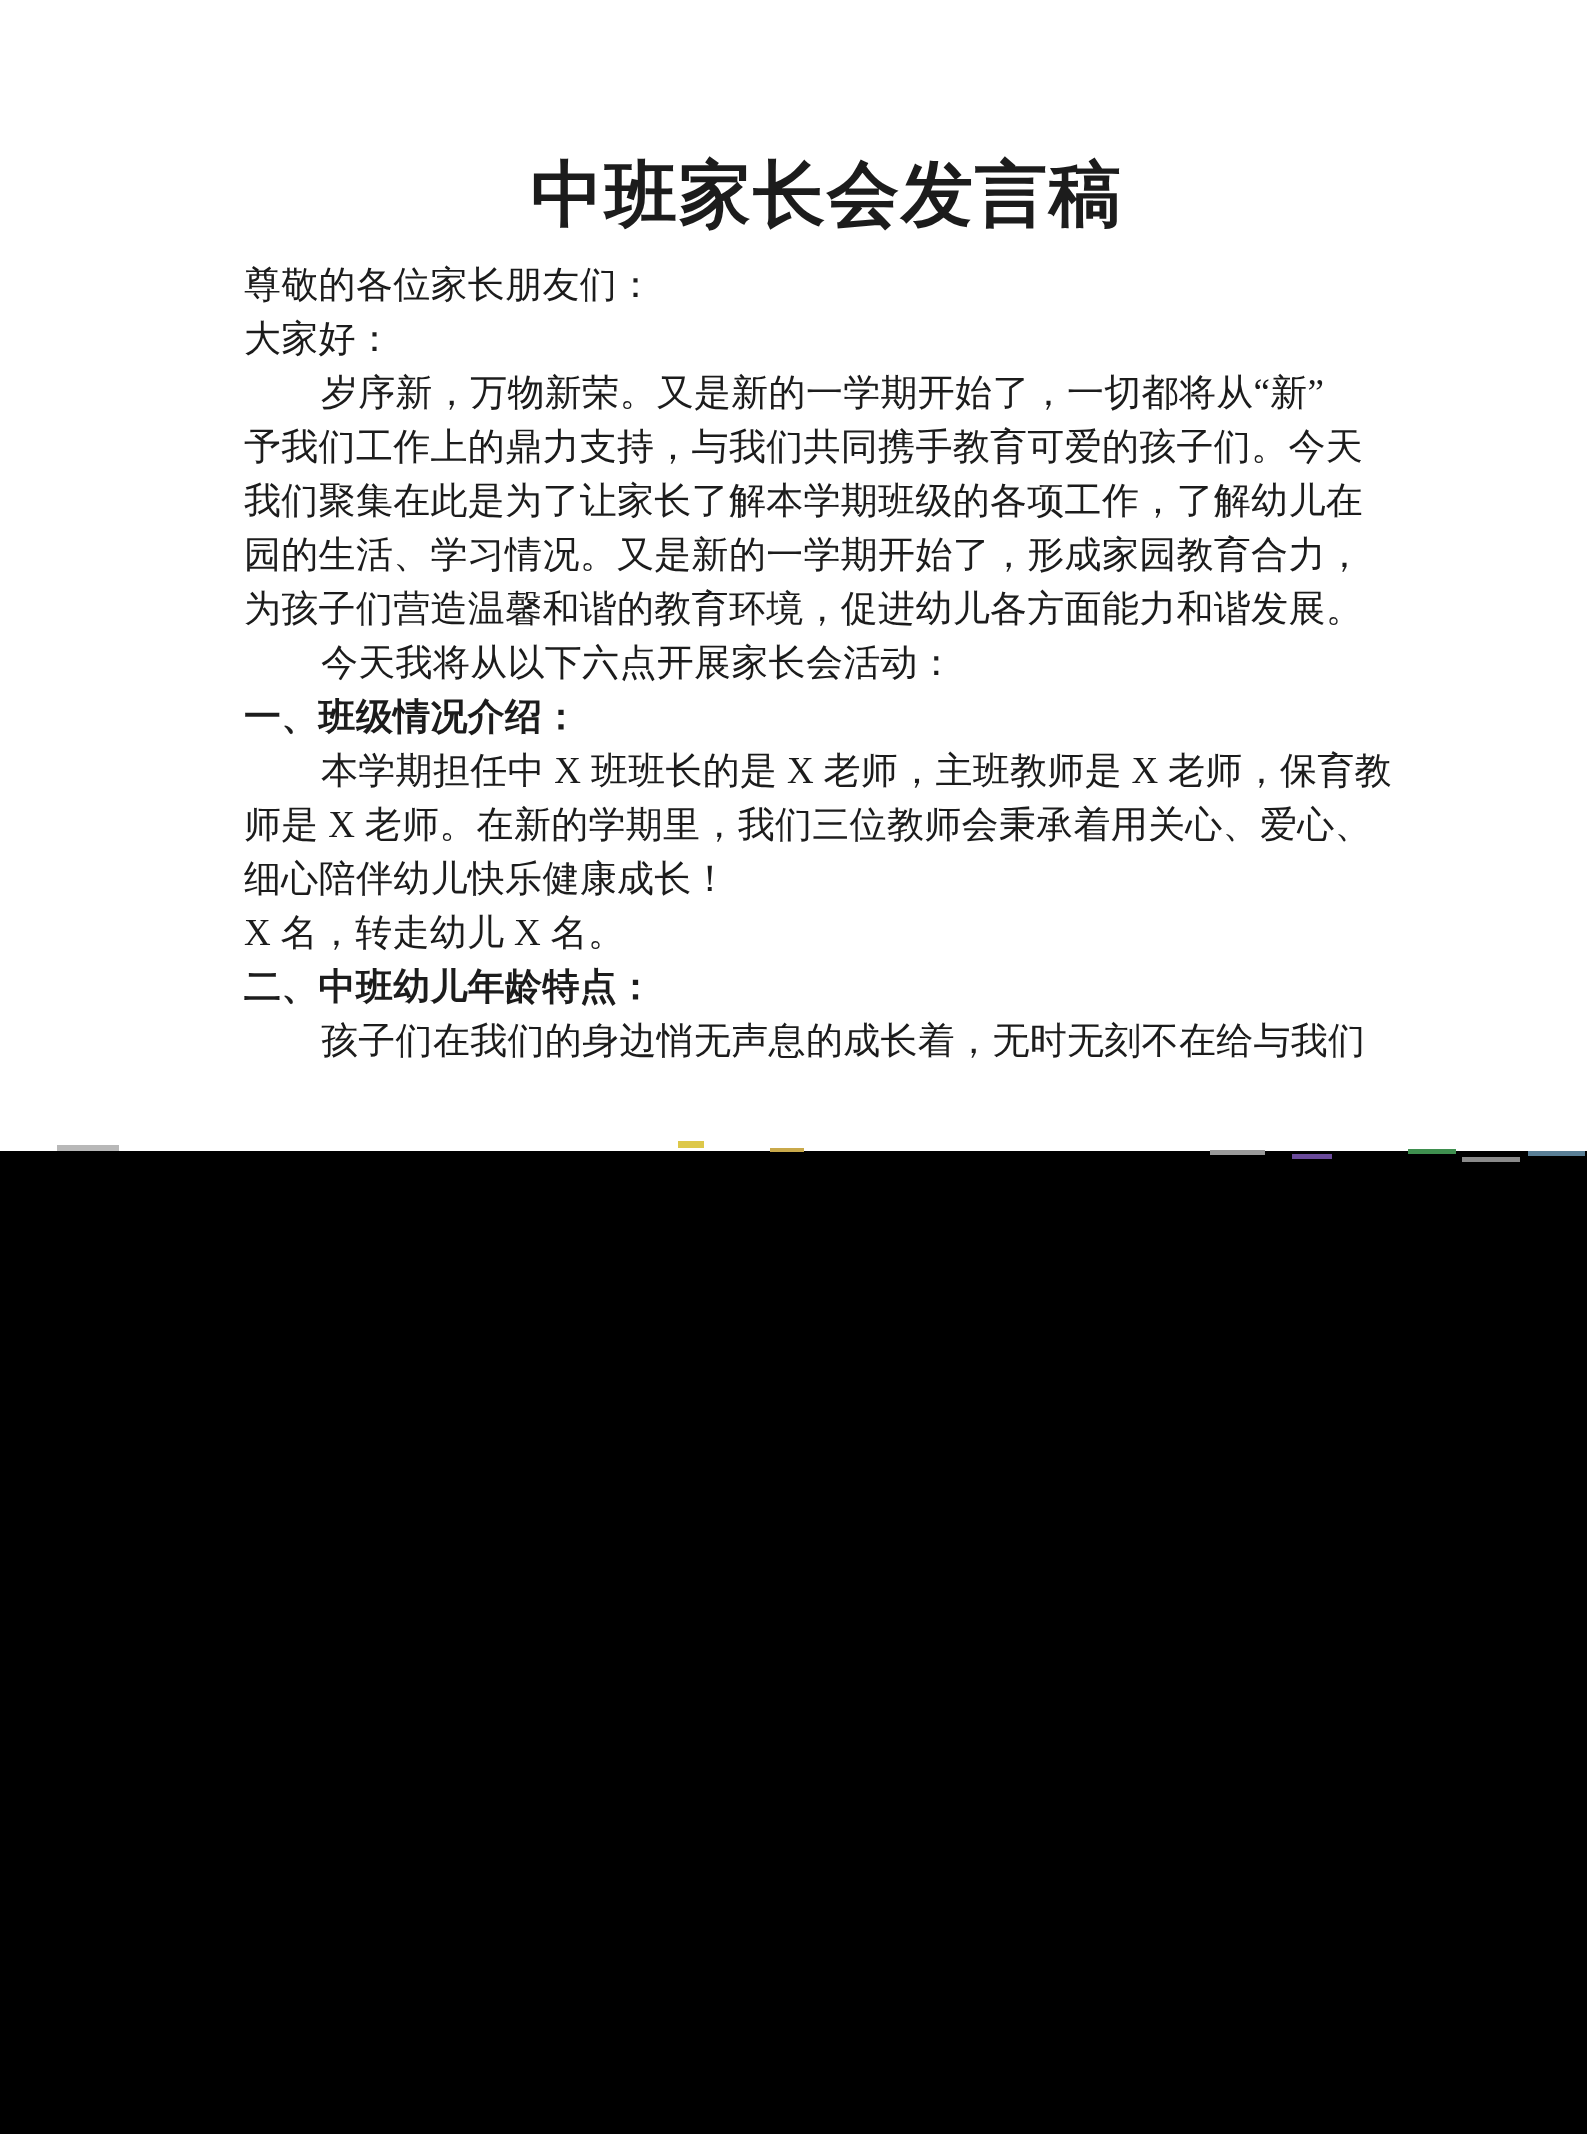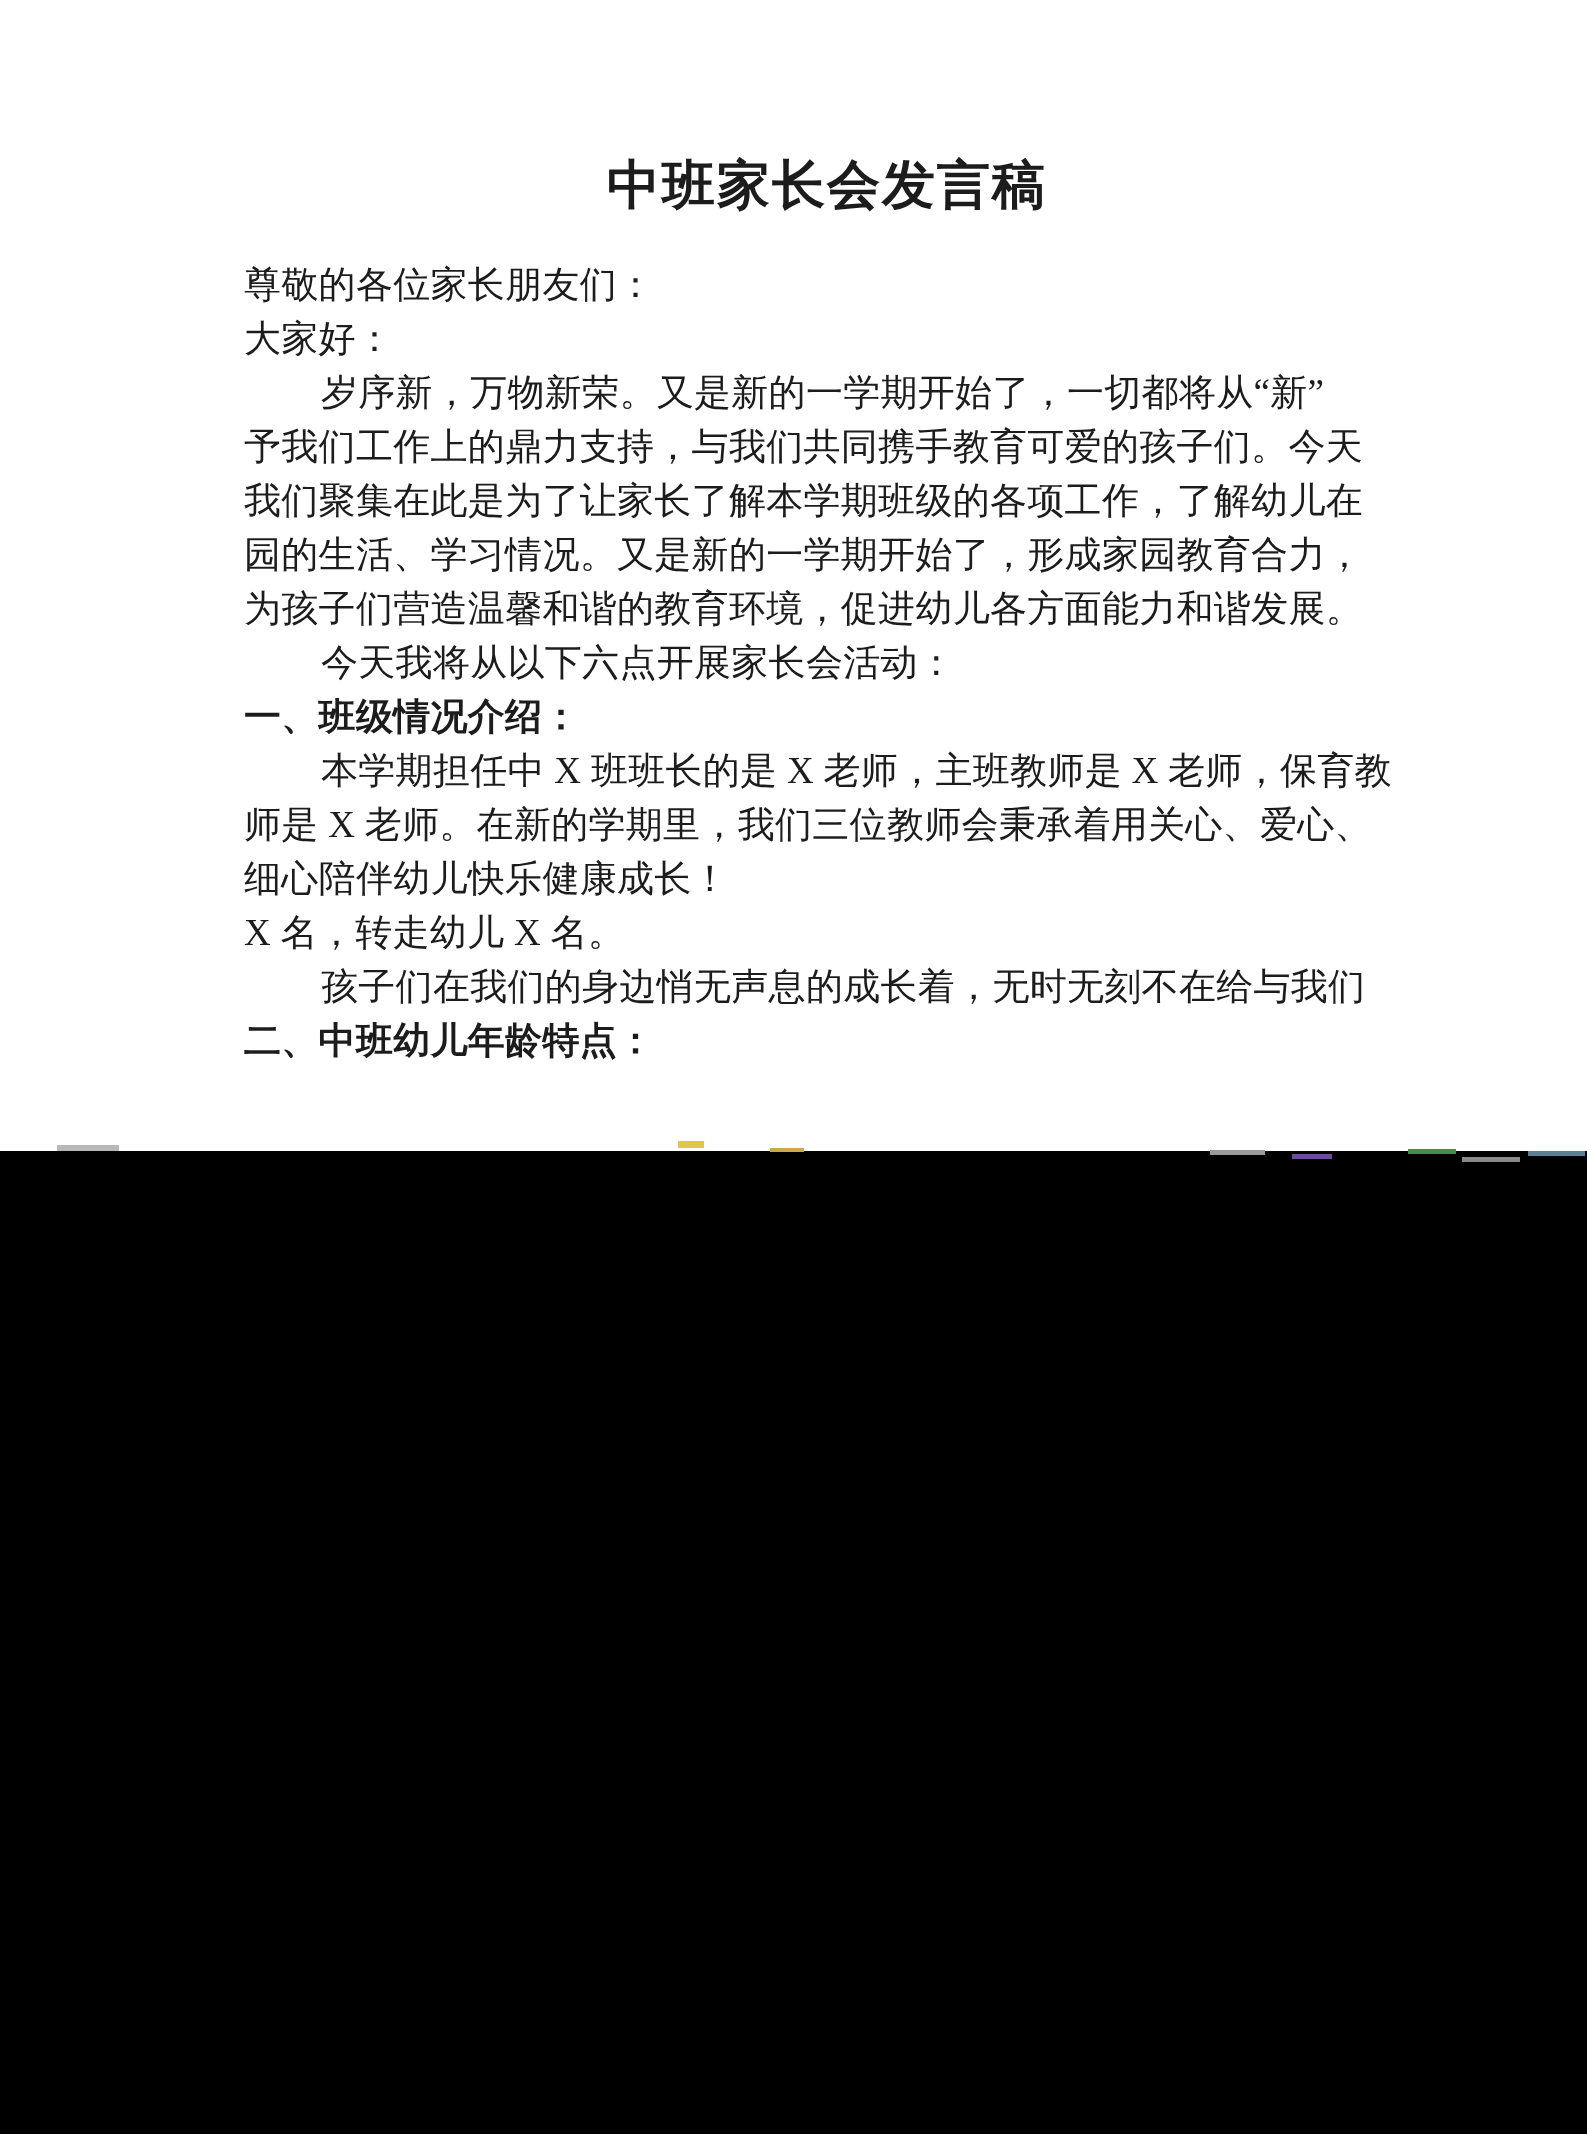--- a/index.html
+++ b/index.html
@@ -11,21 +11,21 @@
     overflow: hidden;
     font-family: "Liberation Serif", "DejaVu Serif", serif;
     color: #1c1c1c;
   }
   .doc-title {
     position: absolute;
     left: 244px;
     top: 158px;
     width: 1166px;
     text-align: center;
-    font-size: 53px;
+    font-size: 72px;
     font-weight: bold;
     line-height: 1.05;
     letter-spacing: 2px;
     white-space: nowrap;
   }
   .doc-body {
     position: absolute;
     left: 244px;
     top: 258px;
     width: 1166px;
@@ -62,22 +62,22 @@
       <div class="line">予我们工作上的鼎力支持，与我们共同携手教育可爱的孩子们。今天</div>
       <div class="line">我们聚集在此是为了让家长了解本学期班级的各项工作，了解幼儿在</div>
       <div class="line">园的生活、学习情况。又是新的一学期开始了，形成家园教育合力，</div>
       <div class="line">为孩子们营造温馨和谐的教育环境，促进幼儿各方面能力和谐发展。</div>
       <div class="line indent">今天我将从以下六点开展家长会活动：</div>
       <div class="line bold">一、班级情况介绍：</div>
       <div class="line indent">本学期担任中 X 班班长的是 X 老师，主班教师是 X 老师，保育教</div>
       <div class="line">师是 X 老师。在新的学期里，我们三位教师会秉承着用关心、爱心、</div>
       <div class="line">细心陪伴幼儿快乐健康成长！</div>
       <div class="line">X 名，转走幼儿 X 名。</div>
+      <div class="line bold">二、中班幼儿年龄特点：</div>
       <div class="line indent">孩子们在我们的身边悄无声息的成长着，无时无刻不在给与我们</div>
-      <div class="line bold">二、中班幼儿年龄特点：</div>
     </div>
 
   <div class="cutoff" style="top: 1151px; height: 983px; background: rgb(0, 0, 0);"></div>
 
   <div>
 
   <div class="artifact" style="left: 57px; top: 1145px; width: 62px; height: 6px; background: rgb(184, 184, 184);"></div>
       <div class="artifact" style="left: 678px; top: 1141px; width: 26px; height: 7px; background: rgb(221, 200, 74);"></div>
       <div class="artifact" style="left: 770px; top: 1148px; width: 34px; height: 4px; background: rgb(201, 169, 75);"></div>
       <div class="artifact" style="left: 1210px; top: 1150px; width: 55px; height: 5px; background: rgb(154, 154, 154);"></div>

